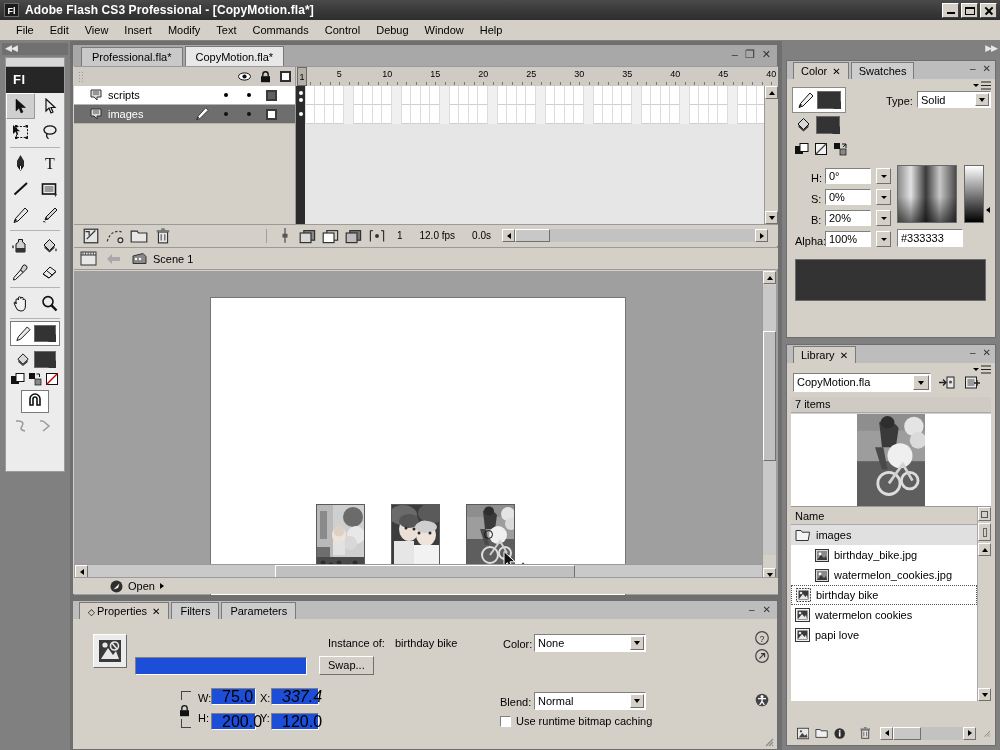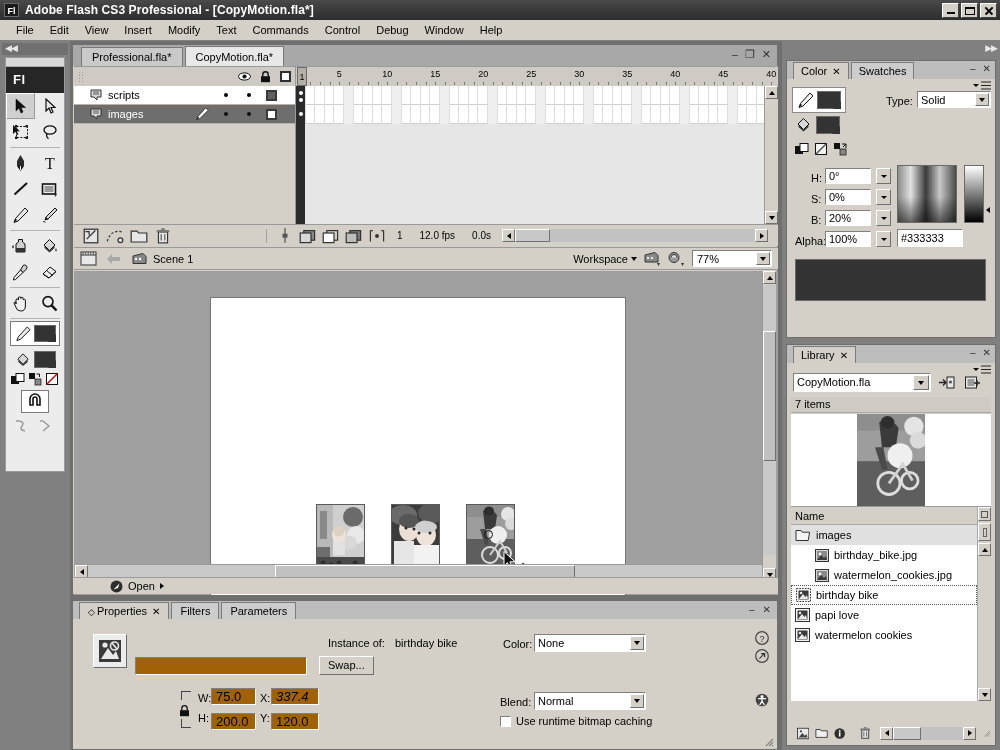--- a/index.html
+++ b/index.html
@@ -227,22 +227,22 @@
     background: #d4d0c8; border: 1px solid #6e6e6e;
   }
   #props-tabs { height: 18px; display: flex; align-items: flex-end; padding-left: 6px; background: #bdbdbd; position: relative; }
   .p-tab {
     height: 17px; line-height: 17px; padding: 0 8px; font-size: 11px;
     background: #cdcdcd; border: 1px solid #7a7a7a; border-bottom: none; margin-right: 2px;
   }
   .p-tab.active { background: #d4d0c8; }
   #props-winbtns { position: absolute; right: 6px; top: 3px; display: flex; gap: 8px; color: #333; font-size: 10px; }
   .fld {
-    background: #a16207; border: 1px solid; border-color: #808080 #fff #fff #808080;
-    height: 17px; font-size: 13px; padding-left: 4px; line-height: 15px; color: #000;
+    background: #1d4ed8; border: 1px solid; border-color: #808080 #fff #fff #808080;
+    height: 17px; font-size: 16px; padding-left: 10px; line-height: 15px; color: #000;
   }
   .lbl { font-size: 11px; color: #000; }
   .combo {
     background: #fff; border: 1px solid; border-color: #808080 #fff #fff #808080;
     height: 18px; font-size: 11px; padding-left: 3px; line-height: 16px; position: relative;
   }
   .btn3d {
     background: #d4d0c8; border: 1px solid; border-color: #fff #707070 #707070 #fff;
     font-size: 11px; padding: 2px 8px; line-height: 13px;
   }
@@ -813,41 +813,20 @@
       <svg width="15" height="12" viewBox="0 0 15 12" style="margin-left:9px;">
           <path d="M6 1 L1 6 L6 11 L6 8 L14 8 L14 4 L6 4 Z" fill="#a8a8a8"></path>
         </svg>
       <svg width="15" height="13" viewBox="0 0 15 13" style="margin-left:11px;">
           <path d="M1 4 L11 1.5 L14 4.5 L14 11.5 L1 11.5 Z" fill="#888" stroke="#333"></path>
           <circle cx="4" cy="7" r="1.2" fill="#fff"></circle>
           <circle cx="8" cy="7" r="1.2" fill="#fff"></circle>
         </svg>
       <span id="scene-name">Scene 1</span>
 
-      <div style="margin-left:auto;display:flex;align-items:center;gap:7px;">
-        <span class="lbl">Workspace</span>
-        <div class="tri-down" style="margin-left:-4px;"></div>
-        <svg width="17" height="15" viewBox="0 0 17 15">
-            <path d="M1 4 L11 1.5 L14 4.5 L14 11 L1 11 Z" fill="#8a8a8a" stroke="#333"></path>
-            <circle cx="4" cy="7" r="1.1" fill="#fff"></circle>
-            <circle cx="8" cy="7" r="1.1" fill="#fff"></circle>
-            <path d="M13 12 l3 0 l-1.5 3z" fill="#333"></path>
-          </svg>
-        <svg width="17" height="15" viewBox="0 0 17 15">
-            <circle cx="6" cy="6.5" r="5" fill="#9a9a9a" stroke="#333"></circle>
-            <path d="M3 6.5 a3 3 0 0 1 6 0" fill="#e0e0e0" stroke="#333"></path>
-            <path d="M13 12 l3 0 l-1.5 3z" fill="#333"></path>
-          </svg>
-        <div id="zoom-select">
-          <span>77%</span>
-          <div class="combo-arrow">
-              <div class="tri-down"></div>
-            </div>
-        </div>
-      </div>
     </div>
 
     <div id="stage-area">
       <div id="stage">
 
         <div class="thumb" style="left:105px;top:206px;width:49px;height:67px;">
           <svg width="49" height="67" viewBox="0 0 49 67" preserveAspectRatio="none">
             <rect width="49" height="67" fill="#cfcfcf"></rect>
             <rect x="0" y="0" width="16" height="67" fill="#b9b9b9"></rect>
             <rect x="3" y="6" width="7" height="28" fill="#8a8a8a"></rect>
@@ -1237,30 +1216,30 @@
             </svg>
           <span>birthday bike</span>
         </div>
         <div class="lib-row">
           <svg width="15" height="14" viewBox="0 0 15 14" style="margin-right:5px;">
               <rect x="0.5" y="0.5" width="14" height="13" fill="#f2f2f2" stroke="#333"></rect>
               <rect x="2.5" y="2.5" width="10" height="9" fill="#3a3a3a"></rect>
               <path d="M3 11 L7 6 L9.5 9 L11 7 L12 11 Z" fill="#e8e8e8"></path>
               <circle cx="5" cy="5" r="1.3" fill="#e8e8e8"></circle>
             </svg>
-          <span>papi love</span>
+          <span>watermelon cookies</span>
         </div>
         <div class="lib-row">
           <svg width="15" height="14" viewBox="0 0 15 14" style="margin-right:5px;">
               <rect x="0.5" y="0.5" width="14" height="13" fill="#f2f2f2" stroke="#333"></rect>
               <rect x="2.5" y="2.5" width="10" height="9" fill="#3a3a3a"></rect>
               <path d="M3 11 L7 6 L9.5 9 L11 7 L12 11 Z" fill="#e8e8e8"></path>
               <circle cx="5" cy="5" r="1.3" fill="#e8e8e8"></circle>
             </svg>
-          <span>watermelon cookies</span>
+          <span>papi love</span>
         </div>
       </div>
 
       <div style="position:absolute;left:190px;top:162px;width:14px;height:194px;background:#d4d0c8;border-left:1px solid #a8a8a8;">
         <div style="width:13px;height:14px;border:1px solid;border-color:#fff #707070 #707070 #fff;background:#d4d0c8;display:flex;align-items:center;justify-content:center;">
             <div style="width:7px;height:7px;border:1px solid #555;"></div>
           </div>
         <div style="width:13px;height:18px;background:#d4d0c8;border:1px solid;border-color:#fff #707070 #707070 #fff;margin-top:2px;display:flex;align-items:center;justify-content:center;">
             <div style="width:4px;height:9px;border:1px solid #666;"></div>
           </div>

